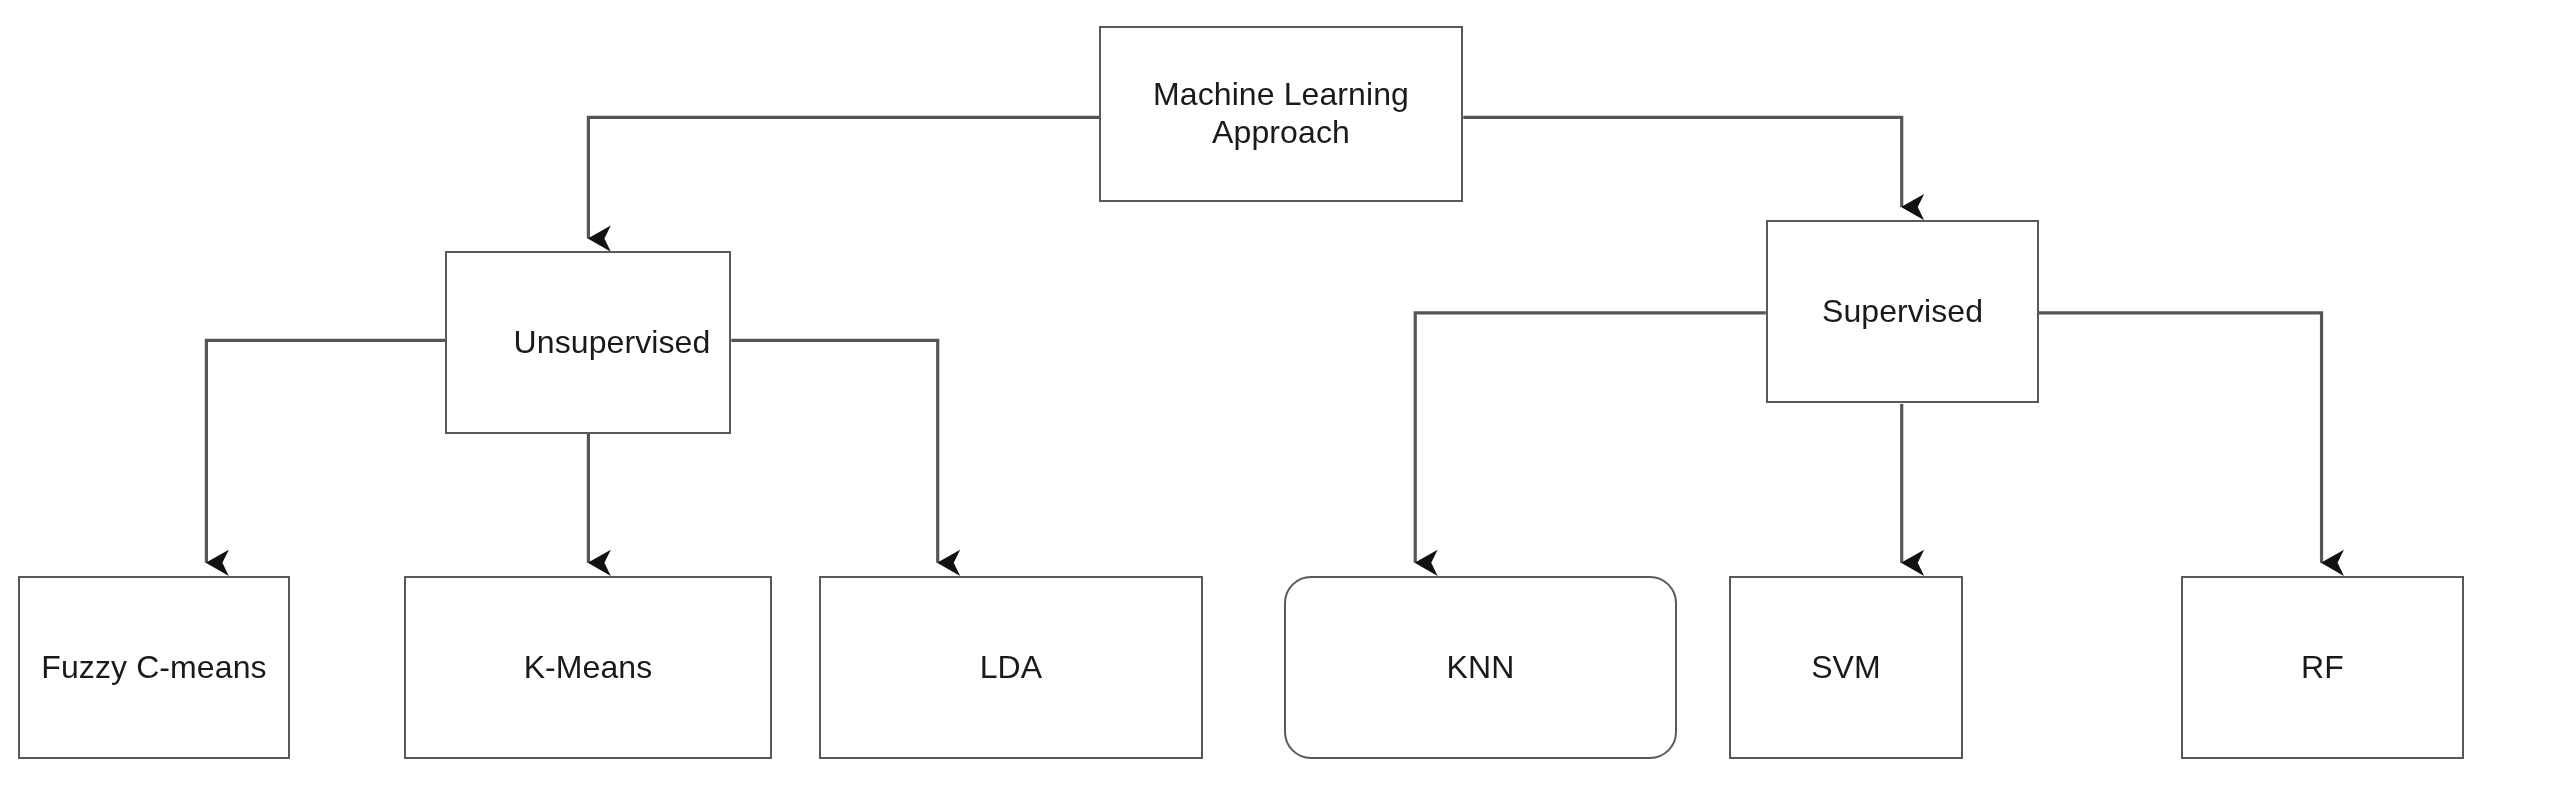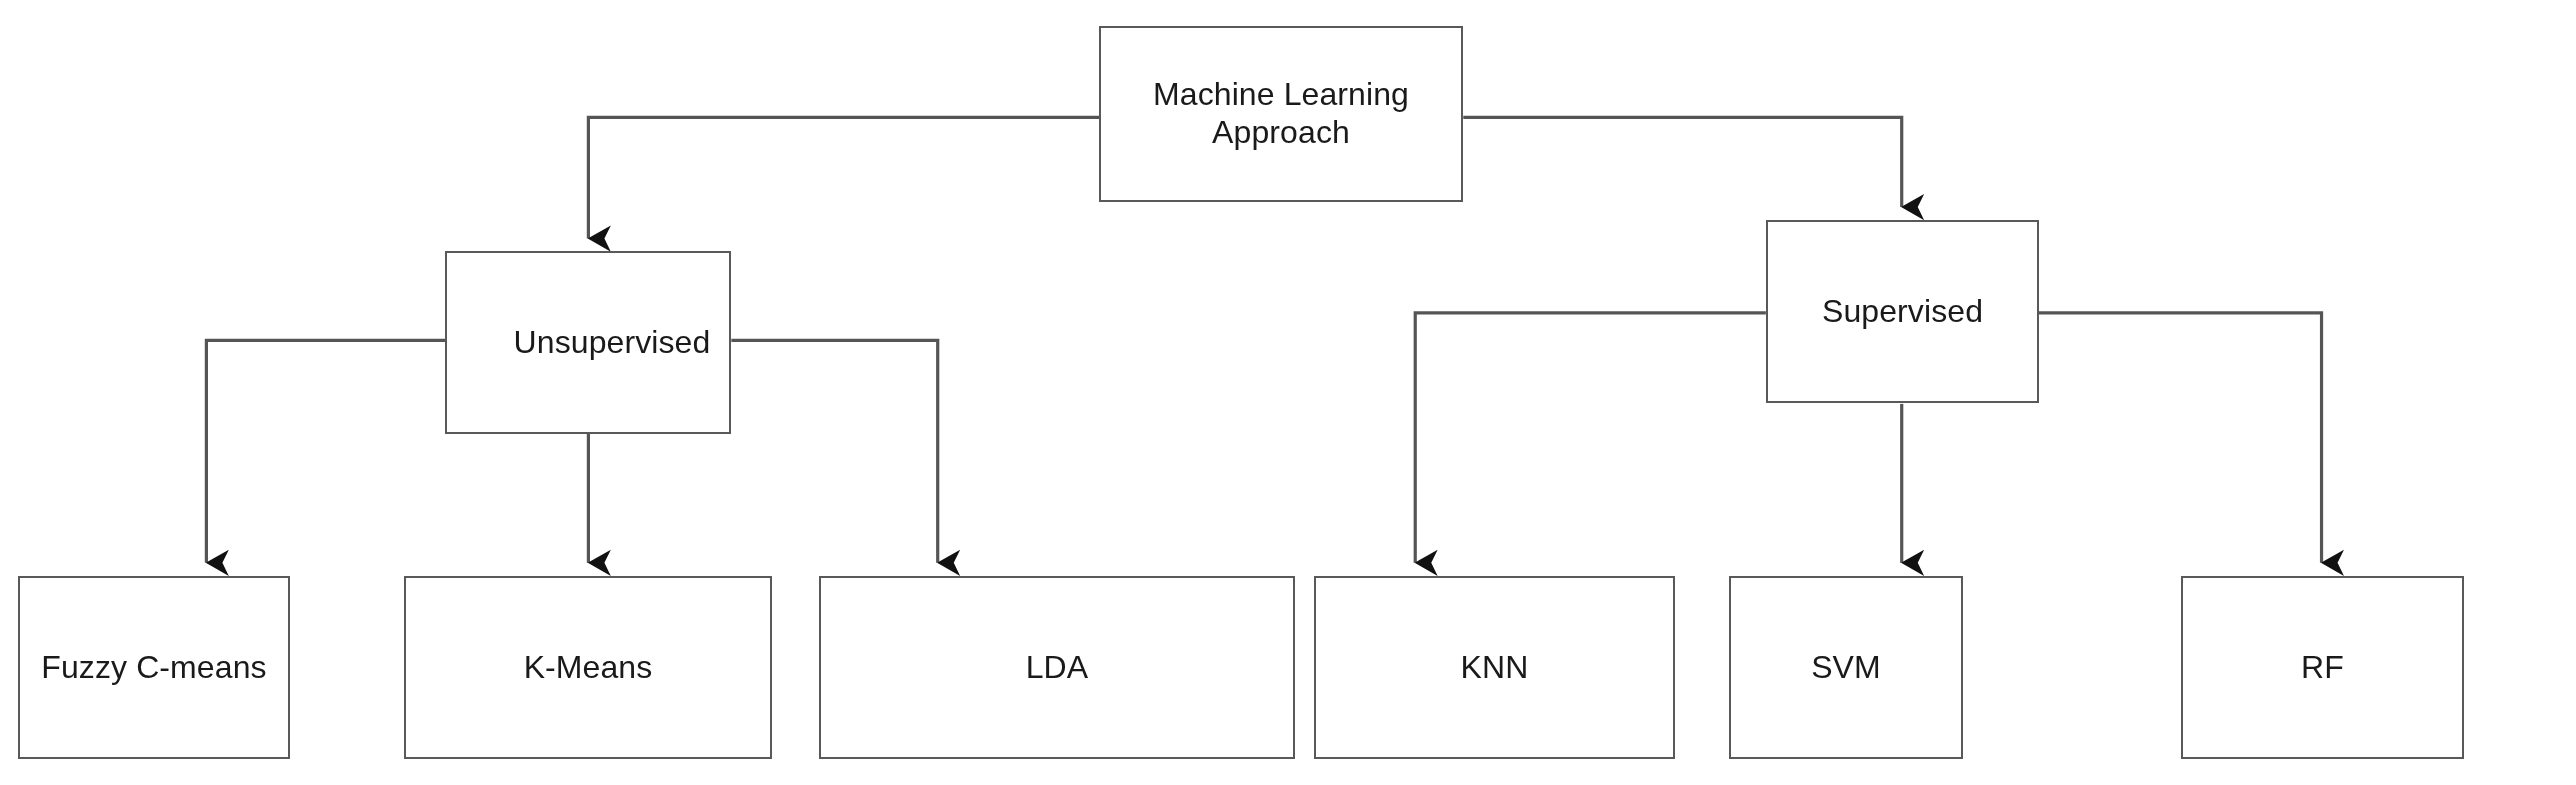--- a/index.html
+++ b/index.html
@@ -46,22 +46,22 @@
     white-space: pre-line;
     padding: 0 5.1px;
   }
   .node-root  { left: 1099px; top: 26px;  width: 364px; height: 176px; }
   .node-lvl2  { height: 183px; text-align: right; }
   .node-unsup { left: 445px;  top: 251px; width: 286px; padding-left: 48px; }
   .node-sup   { left: 1766px; top: 220px; width: 273px; }
   .node-leaf  { top: 576px;  height: 183px; }
   .leaf-fcm   { left: 18px;   width: 272px; }
   .leaf-km    { left: 404px;  width: 368px; }
-  .leaf-lda   { left: 819px; width: 476px; }
-  .leaf-knn   { left: 1314px; width: 361px; }
+  .leaf-lda   { left: 819px; width: 384px; }
+  .leaf-knn   { left: 1284px; width: 393px; border-radius: 27px; }
   .leaf-svm   { left: 1729px; width: 234px; }
   .leaf-rf    { left: 2181px; width: 283px; }
 </style>
 </head>
 <body>
 
 <div id="diagram-root">
 
   <svg id="diagram-svg" viewBox="0 0 4019 1226" xmlns="http://www.w3.org/2000/svg">
     <defs>

